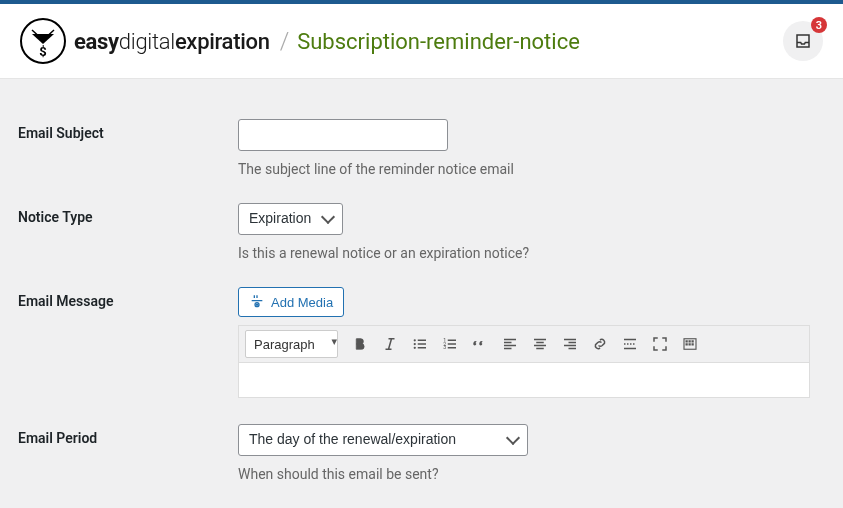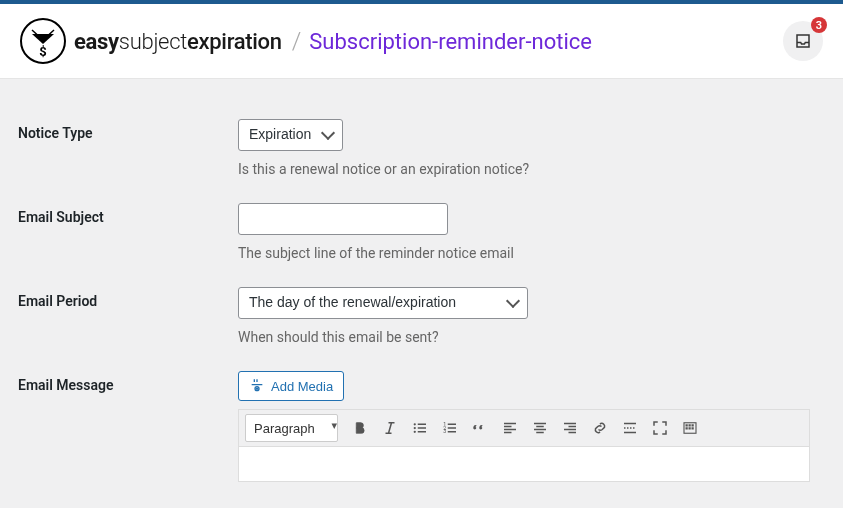--- a/index.html
+++ b/index.html
@@ -36,21 +36,21 @@
   .logo-text .med { font-weight: 500; }
   .slash {
     font-size: 24px;
     color: #aaa;
     margin: 0 8px 0 10px;
     font-weight: 300;
   }
   .page-title {
     font-size: 22px;
     font-weight: 400;
-    color: #6d28d9;
+    color: #4d7c0f;
   }
   .header-right {
     margin-left: auto;
     position: relative;
   }
   .inbox-btn {
     width: 40px;
     height: 40px;
     border-radius: 50%;
     background: #f0f0f1;
@@ -232,69 +232,57 @@
 
 <div class="header">
   <div class="logo-wrap">
     <svg class="logo-svg" width="46" height="46" viewBox="0 0 46 46">
       <circle cx="23" cy="23" r="22" fill="none" stroke="#000" stroke-width="2"></circle>
       <path d="M 12 16 L 23 26 L 34 16 Z" fill="#000"></path>
       <path d="M 12 12 L 23 22 L 34 12" fill="none" stroke="#000" stroke-width="1.5"></path>
       <text x="23" y="38" font-size="13" text-anchor="middle" fill="#000" font-weight="bold">$</text>
     </svg>
     <span class="logo-text">
-      <span class="bold">easy</span><span class="light">subject</span><span class="med">expiration</span>
+      <span class="bold">easy</span><span class="light">digital</span><span class="med">expiration</span>
     </span>
   </div>
   <span class="slash">/</span>
   <span class="page-title">Subscription-reminder-notice</span>
   <div class="header-right">
     <div class="inbox-btn">
       <svg viewBox="0 0 24 24" fill="none" stroke="#333" stroke-width="2">
         <path d="M4 4h16v16H4z"></path>
         <path d="M4 14h5l1 2h4l1-2h5"></path>
       </svg>
       <span class="badge">3</span>
     </div>
   </div>
 </div>
 
 <div class="content">
 
   <div class="form-table">
 
     <div class="form-row">
+      <div class="form-label">Email Subject</div>
+      <div class="form-field">
+        <input type="text" class="wp-input" value="" style="">
+        <div class="helper-text">The subject line of the reminder notice email</div>
+      </div>
+    </div>
+
+    <div class="form-row">
       <div class="form-label">Notice Type</div>
       <div class="form-field">
         <div class="select-wrap">
           <select class="wp-select">
             <option>Expiration</option>
           </select>
         </div>
         <div class="helper-text">Is this a renewal notice or an expiration notice?</div>
-      </div>
-    </div>
-
-    <div class="form-row">
-      <div class="form-label">Email Subject</div>
-      <div class="form-field">
-        <input type="text" class="wp-input" value="" style="">
-        <div class="helper-text">The subject line of the reminder notice email</div>
-      </div>
-    </div>
-
-    <div class="form-row">
-      <div class="form-label">Email Period</div>
-      <div class="form-field">
-        <div class="select-wrap">
-          <select class="wp-select wide">
-            <option>The day of the renewal/expiration</option>
-          </select>
-        </div>
-        <div class="helper-text">When should this email be sent?</div>
       </div>
     </div>
 
     <div class="form-row">
       <div class="form-label">Email Message</div>
       <div class="form-field">
         <div class="media-row">
           <button class="add-media-btn">
             <svg viewBox="0 0 24 24" fill="none" stroke="#2271b1" stroke-width="2">
               <path d="M8 2v4M12 2v4M4 10h16"></path>
@@ -386,14 +374,26 @@
                   <rect x="10" y="11" width="3" height="3" fill="#555"></rect>
                   <rect x="14" y="11" width="3" height="3" fill="#555"></rect>
                 </svg>
               </span>
           </div>
           <div class="editor-body"></div>
         </div>
       </div>
     </div>
 
+    <div class="form-row">
+      <div class="form-label">Email Period</div>
+      <div class="form-field">
+        <div class="select-wrap">
+          <select class="wp-select wide">
+            <option>The day of the renewal/expiration</option>
+          </select>
+        </div>
+        <div class="helper-text">When should this email be sent?</div>
+      </div>
+    </div>
+
   </div>
 </div>
 
 </body></html>

